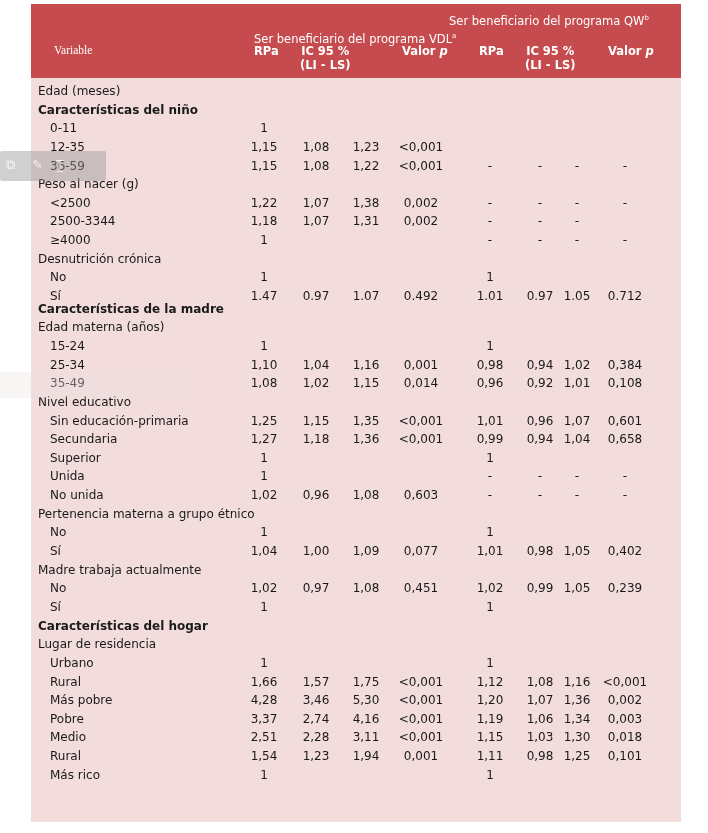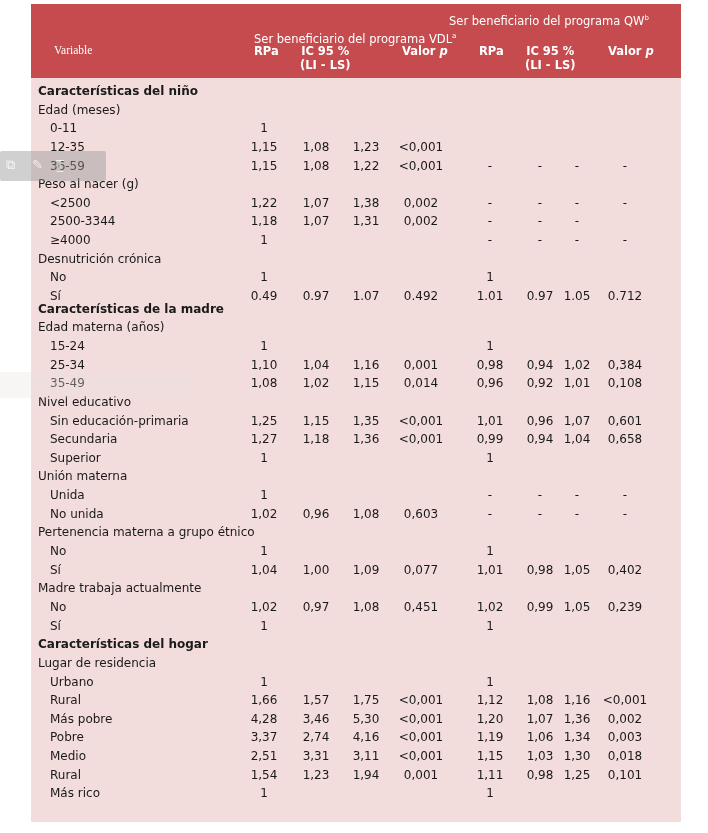--- a/index.html
+++ b/index.html
@@ -45,32 +45,32 @@
     <span class="h" style="left:448px;top:40px;">RPa</span>
     <span class="h" style="left:494px;top:40px;">
         <span style="position:static;display:block">IC 95 %</span>
         <span style="position:static;display:block">(LI - LS)</span>
       </span>
     <span class="h" style="left:577px;top:40px;"><span style="position:static">Valor </span><i style="position:static">p</i></span>
   </div>
 
   <div class="tbody" id="tbody">
       <div class="row">
+        <span class="lbl-group">Edad (meses)</span>
+        <span class="c c0"></span>
+        <span class="c c1"></span>
+        <span class="c c2"></span>
+        <span class="c c3"></span>
+        <span class="c c4"></span>
+        <span class="c c5"></span>
+        <span class="c c6"></span>
+        <span class="c c7"></span>
+      </div>
+      <div class="row">
         <span class="lbl-section">Características del niño</span>
-        <span class="c c0"></span>
-        <span class="c c1"></span>
-        <span class="c c2"></span>
-        <span class="c c3"></span>
-        <span class="c c4"></span>
-        <span class="c c5"></span>
-        <span class="c c6"></span>
-        <span class="c c7"></span>
-      </div>
-      <div class="row">
-        <span class="lbl-group">Edad (meses)</span>
         <span class="c c0"></span>
         <span class="c c1"></span>
         <span class="c c2"></span>
         <span class="c c3"></span>
         <span class="c c4"></span>
         <span class="c c5"></span>
         <span class="c c6"></span>
         <span class="c c7"></span>
       </div>
       <div class="row">
@@ -167,21 +167,21 @@
         <span class="c c1"></span>
         <span class="c c2"></span>
         <span class="c c3"></span>
         <span class="c c4">1</span>
         <span class="c c5"></span>
         <span class="c c6"></span>
         <span class="c c7"></span>
       </div>
       <div class="row">
         <span class="lbl-item">Sí</span>
-        <span class="c c0">0.49</span>
+        <span class="c c0">1.47</span>
         <span class="c c1">0.97</span>
         <span class="c c2">1.07</span>
         <span class="c c3">0.492</span>
         <span class="c c4">1.01</span>
         <span class="c c5">0.97</span>
         <span class="c c6">1.05</span>
         <span class="c c7">0.712</span>
       </div>
       <div class="row" style="margin-top: -6px;">
         <span class="lbl-section">Características de la madre</span>
@@ -276,31 +276,20 @@
         <span class="c c0">1</span>
         <span class="c c1"></span>
         <span class="c c2"></span>
         <span class="c c3"></span>
         <span class="c c4">1</span>
         <span class="c c5"></span>
         <span class="c c6"></span>
         <span class="c c7"></span>
       </div>
       <div class="row">
-        <span class="lbl-group">Unión materna</span>
-        <span class="c c0"></span>
-        <span class="c c1"></span>
-        <span class="c c2"></span>
-        <span class="c c3"></span>
-        <span class="c c4"></span>
-        <span class="c c5"></span>
-        <span class="c c6"></span>
-        <span class="c c7"></span>
-      </div>
-      <div class="row">
         <span class="lbl-item">Unida</span>
         <span class="c c0">1</span>
         <span class="c c1"></span>
         <span class="c c2"></span>
         <span class="c c3"></span>
         <span class="c c4">-</span>
         <span class="c c5">-</span>
         <span class="c c6">-</span>
         <span class="c c7">-</span>
       </div>
@@ -443,21 +432,21 @@
         <span class="c c2">4,16</span>
         <span class="c c3">&lt;0,001</span>
         <span class="c c4">1,19</span>
         <span class="c c5">1,06</span>
         <span class="c c6">1,34</span>
         <span class="c c7">0,003</span>
       </div>
       <div class="row">
         <span class="lbl-item">Medio</span>
         <span class="c c0">2,51</span>
-        <span class="c c1">3,31</span>
+        <span class="c c1">2,28</span>
         <span class="c c2">3,11</span>
         <span class="c c3">&lt;0,001</span>
         <span class="c c4">1,15</span>
         <span class="c c5">1,03</span>
         <span class="c c6">1,30</span>
         <span class="c c7">0,018</span>
       </div>
       <div class="row">
         <span class="lbl-item">Rural</span>
         <span class="c c0">1,54</span>

